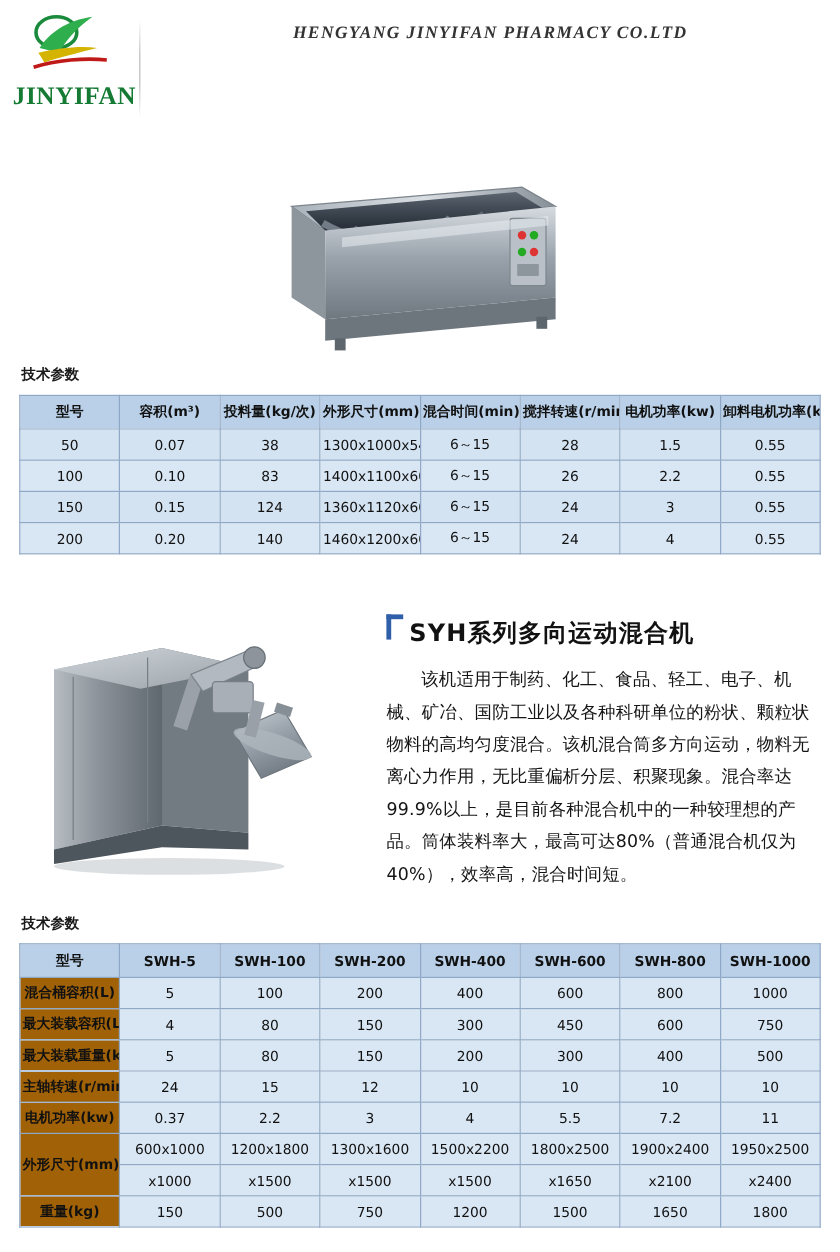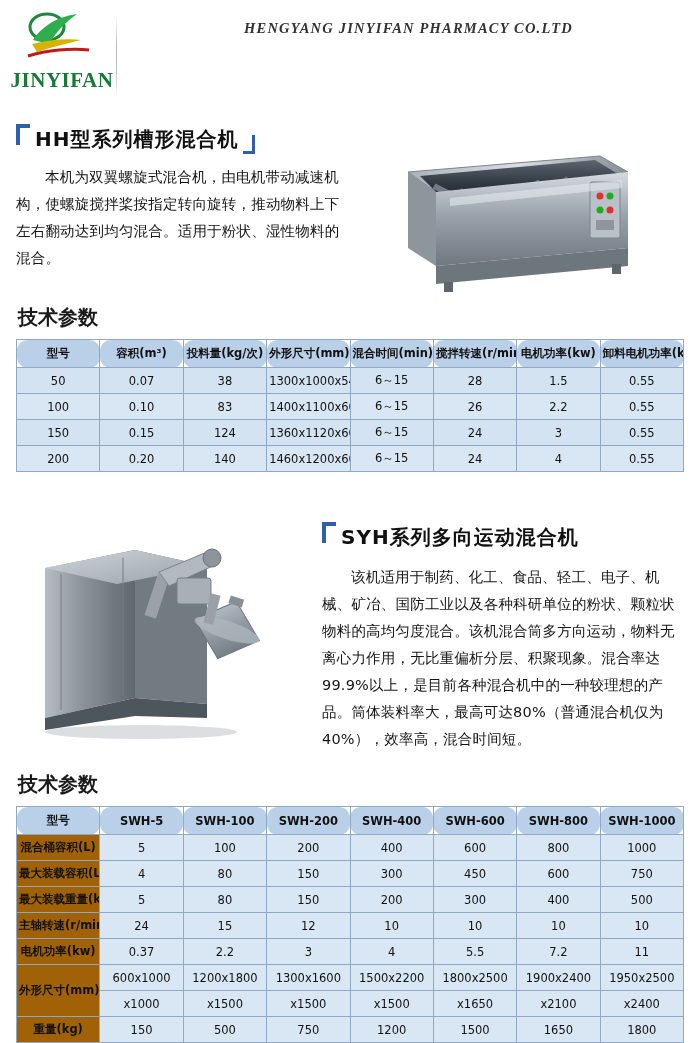--- a/index.html
+++ b/index.html
@@ -63,21 +63,21 @@
   }
   .header-divider {
     width:1px;
     align-self:stretch;
     margin:10px 10px 14px 2px;
     background:linear-gradient(to bottom,#ffffff,#bdbdbd 35%,#bdbdbd 65%,#ffffff);
   }
   .header-right {
     flex:1;
     display:flex;
-    justify-content:center;
+    flex-direction:column;
     padding-top:14px;
   }
   .header-en {
     font-family:"Liberation Serif", serif;
     font-weight:bold;
     font-style:italic;
     font-size:14.5px;
     letter-spacing:1.2px;
     color:#333;
     text-align:center;
@@ -156,21 +156,21 @@
   }
 
   
   .photo1 {
     width:250px; height:160px;
     position:relative;
   }
 
   
   .tech-label {
-    font-size:20px;
+    font-size:12px;
     font-weight:bold;
     margin:18px 0 8px 18px;
     font-family:"DejaVu Sans", sans-serif;
   }
 
   
   table {
     border-collapse:collapse;
     width:668px;
     margin:0 auto;
@@ -186,21 +186,20 @@
     color:#111;
     font-family:"DejaVu Sans", sans-serif;
     font-weight:normal;
     overflow:hidden;
     white-space:nowrap;
   }
   table th {
     background:#b9d0e8;
     font-weight:bold;
     height:28px;
-    border-radius:11px;
   }
   table.t1 td { background:#d9e7f4; }
   table.t1 tr:nth-child(odd) td { background:#d4e3f2; }
   table.t2 th { background:#b9d0e8; }
   table.t2 td { background:#d9e7f4; }
   table.t2 td.rowhead { background:#a16207; font-weight:bold; }
 
   
   .block2 {
     display:flex;
@@ -244,28 +243,20 @@
 
 
   <div class="header-divider"></div>
 
   <div class="header-right">
     <div class="header-en">HENGYANG JINYIFAN PHARMACY CO.LTD</div>
   </div>
 </div>
 
 <div class="block1">
-  <div class="b1-left">
-    <div class="sec-title">
-      <span class="bracket-l"></span>
-      <span class="txt">HH型系列槽形混合机</span>
-      <span class="bracket"></span>
-    </div>
-    <div class="b1-desc">本机为双翼螺旋式混合机，由电机带动减速机构，使螺旋搅拌桨按指定转向旋转，推动物料上下左右翻动达到均匀混合。适用于粉状、湿性物料的混合。</div>
-  </div>
   <div class="b1-right">
     <div class="photo1">
       <svg width="250" height="170" viewBox="0 0 250 170">
         <defs>
           <linearGradient id="steel" x1="0" y1="0" x2="0" y2="1">
             <stop offset="0%" stop-color="#d6dbe0"></stop>
             <stop offset="45%" stop-color="#9aa3ac"></stop>
             <stop offset="100%" stop-color="#6f777f"></stop>
           </linearGradient>
           <linearGradient id="steel2" x1="0" y1="0" x2="1" y2="0">

